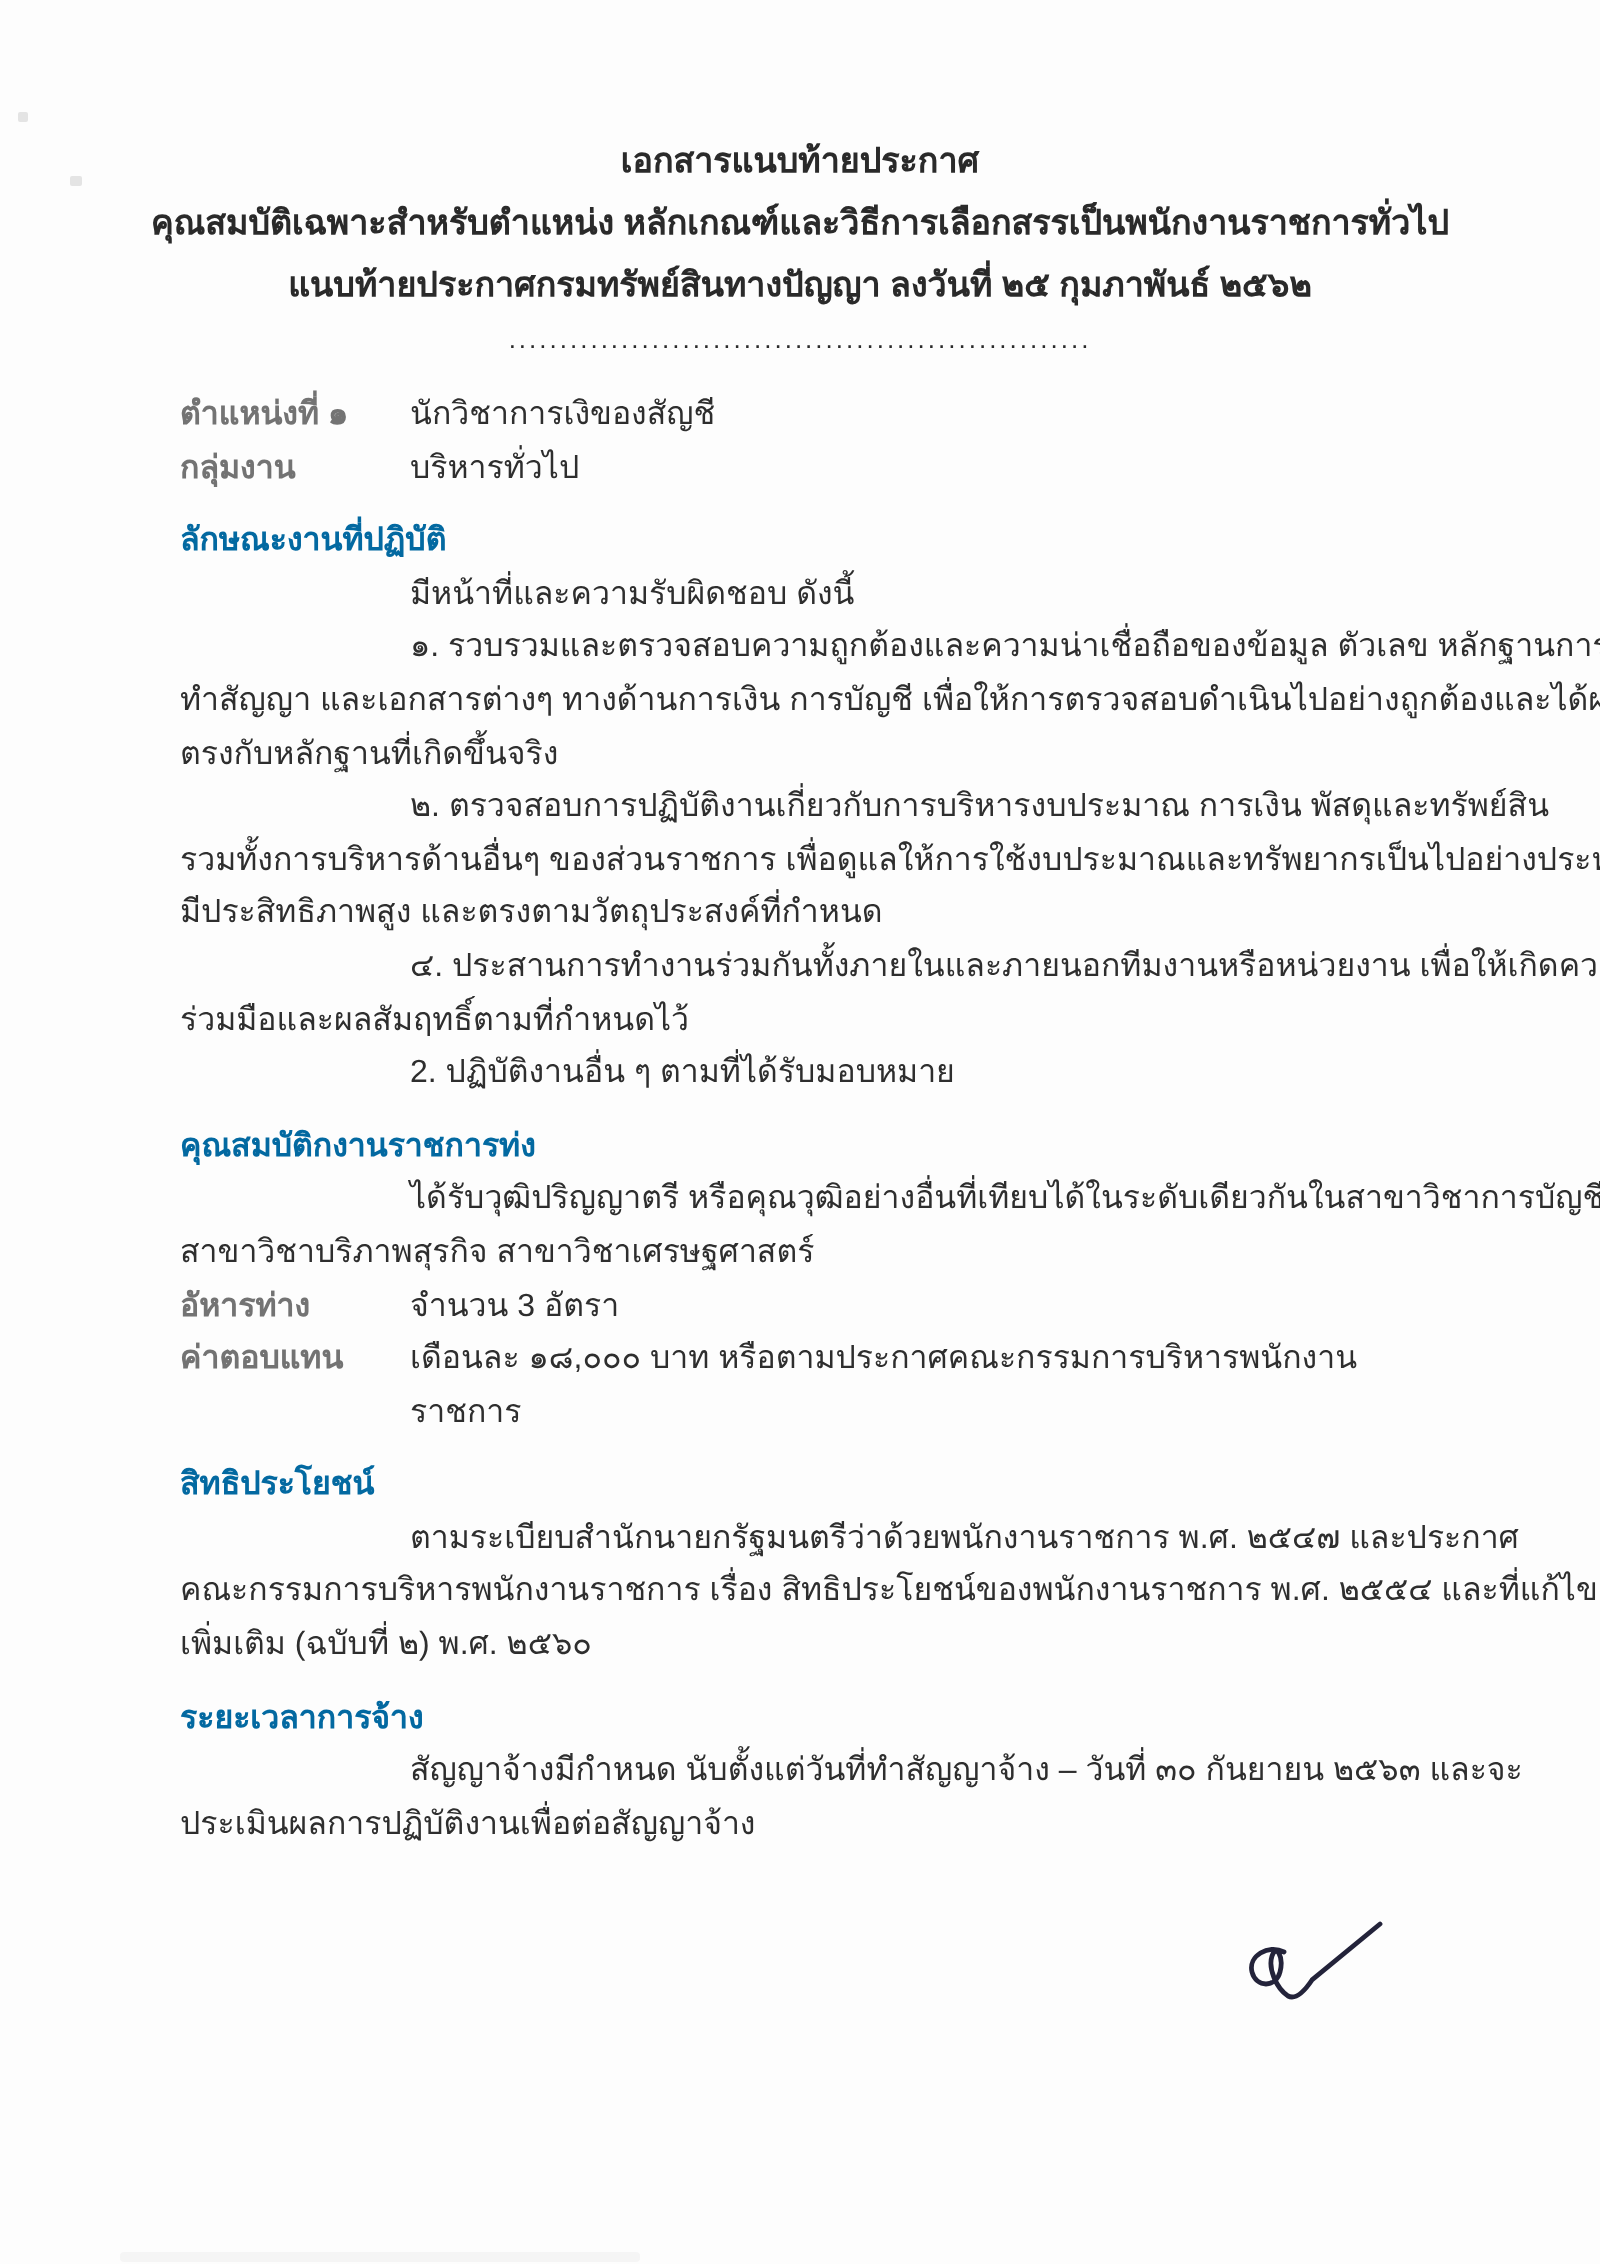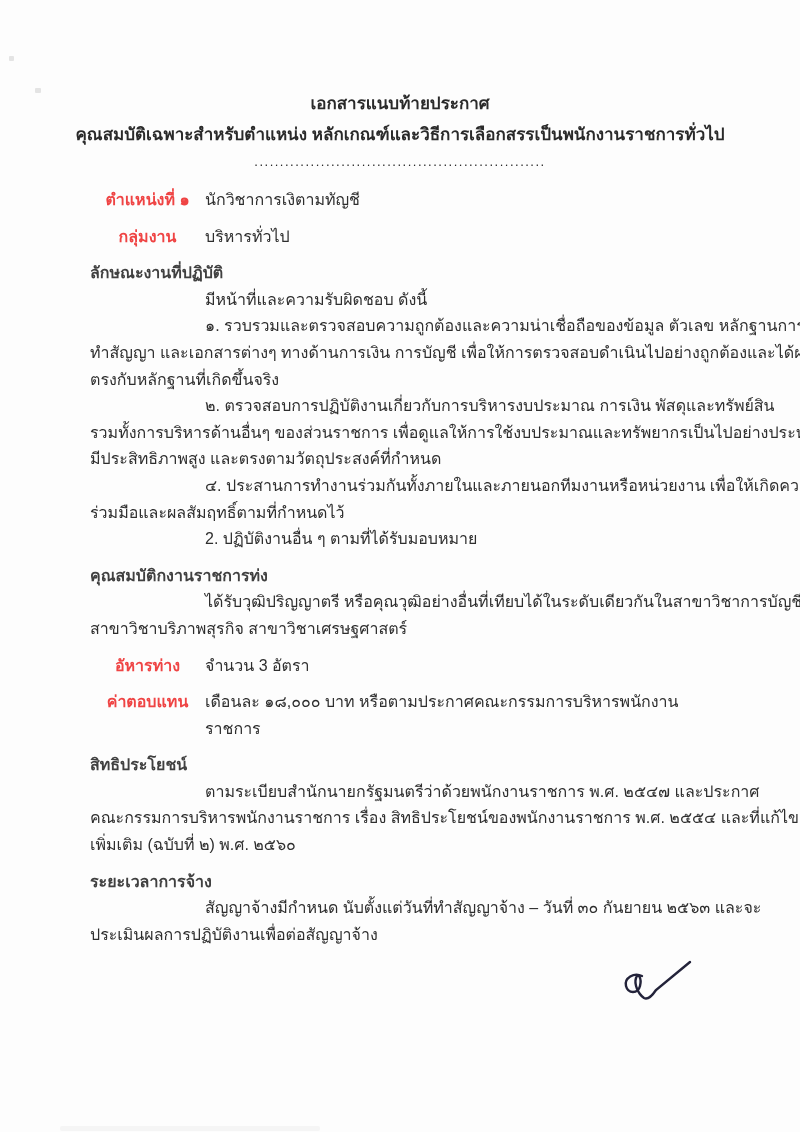--- a/index.html
+++ b/index.html
@@ -8,21 +8,21 @@
     background: #fdfdfd;
     font-family: "Liberation Sans", "DejaVu Sans", sans-serif;
     color: #2e2e2e;
     position: relative;
     overflow: hidden;
   }
   .page {
     position: relative;
     width: 800px; height: 1132px;
     box-sizing: border-box;
-    padding-top: 88px;
+    padding-top: 65px;
   }
   .title-block {
     text-align: center;
     font-weight: bold;
     font-size: 17px;
     line-height: 31px;
     color: #2a2a2a;
   }
   .divider {
     text-align: center;
@@ -31,27 +31,27 @@
     line-height: 18px;
     margin-top: 3px;
     color: #2a2a2a;
   }
   .content {
     box-sizing: border-box;
     padding: 0 84px 0 90px;
     font-size: 16px;
     line-height: 26.6px;
   }
-  .field-row { display: flex; margin-top: 10px; }
-  .field-row .label { flex: 0 0 115px; font-weight: bold; color: #ef4444; text-align: center; }
+  .field-row { display: flex; }
+  .field-row .label { flex: 0 0 115px; font-weight: bold; color: #737373; }
   .field-row .value { flex: 1; }
   .row-gap-lg { margin-top: 12px; }
   .section-heading {
     font-weight: bold;
-    color: #404040;
+    color: #0369a1;
     margin-top: 10px;
   }
   .para-line { white-space: nowrap; }
   .indent { text-indent: 115px; }
   .sig {
     position: absolute;
     left: 612px; top: 946px;
     width: 110px; height: 70px;
   }
   .speck {
@@ -69,28 +69,29 @@
   }
 </style>
 </head>
 <body>
 
 <div class="page">
 
   <div class="title-block">
     <div>เอกสารแนบท้ายประกาศ</div>
     <div>คุณสมบัติเฉพาะสำหรับตำแหน่ง หลักเกณฑ์และวิธีการเลือกสรรเป็นพนักงานราชการทั่วไป</div>
+    <div>แนบท้ายประกาศกรมทรัพย์สินทางปัญญา ลงวันที่ ๒๕ กุมภาพันธ์ ๒๕๖๒</div>
   </div>
   <div class="divider">.........................................................</div>
 
   <div class="content">
 
     <div class="field-row row-gap-lg" style="margin-top:16px;">
       <div class="label">ตำแหน่งที่ ๑</div>
-      <div class="value">นักวิชาการเงิตามทัญชี</div>
+      <div class="value">นักวิชาการเงิของสัญชี</div>
     </div>
 
     <div class="field-row">
       <div class="label">กลุ่มงาน</div>
       <div class="value">บริหารทั่วไป</div>
     </div>
 
     <div class="section-heading">ลักษณะงานที่ปฏิบัติ</div>
     <div class="para-line indent">มีหน้าที่และความรับผิดชอบ ดังนี้</div>
 

